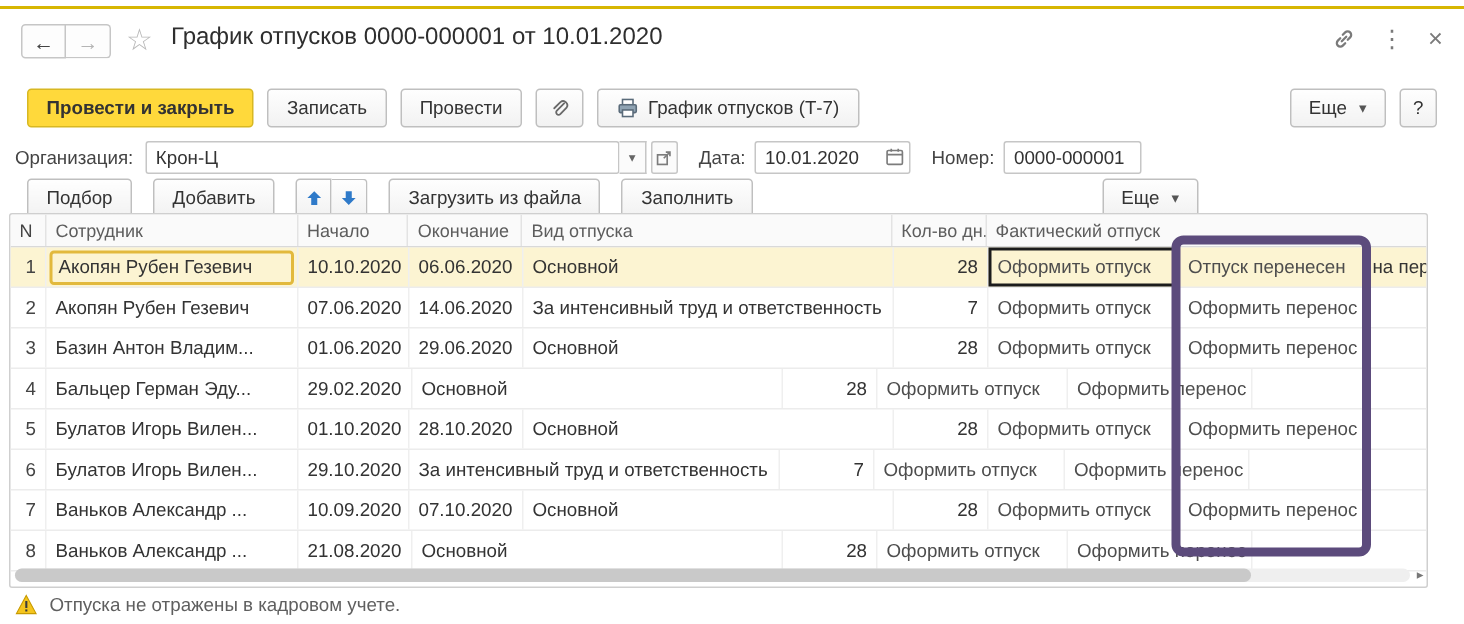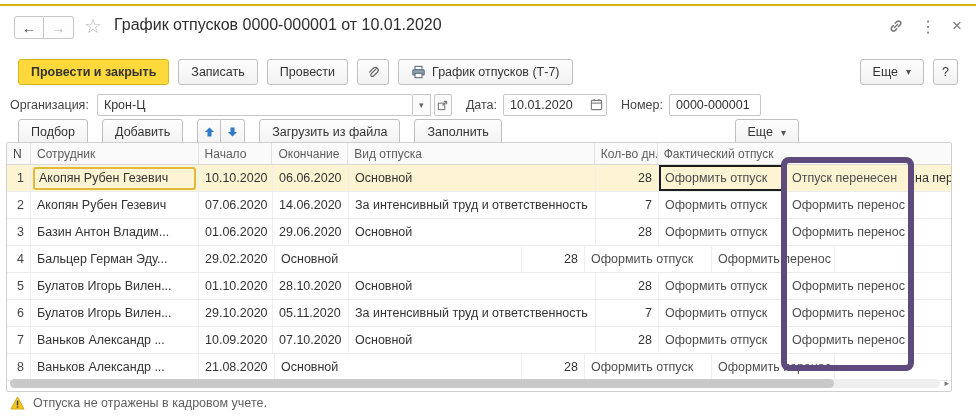--- a/index.html
+++ b/index.html
@@ -306,21 +306,20 @@
       <div class="cell c-l2">
           <span class="link">Оформить перенос</span>
         </div>
       <div class="cell c-x"></div>
     </div>
 
     <div class="t-row">
       <div class="cell c-n">6</div>
       <div class="cell c-emp">Булатов Игорь Вилен...</div>
       <div class="cell c-start">29.10.2020</div>
-      <div class="cell c-end">05.11.2020</div>
       <div class="cell c-type">За интенсивный труд и ответственность</div>
       <div class="cell c-days">7</div>
       <div class="cell c-l1">
           <span class="link">Оформить отпуск</span>
         </div>
       <div class="cell c-l2">
           <span class="link">Оформить перенос</span>
         </div>
       <div class="cell c-x"></div>
     </div>

